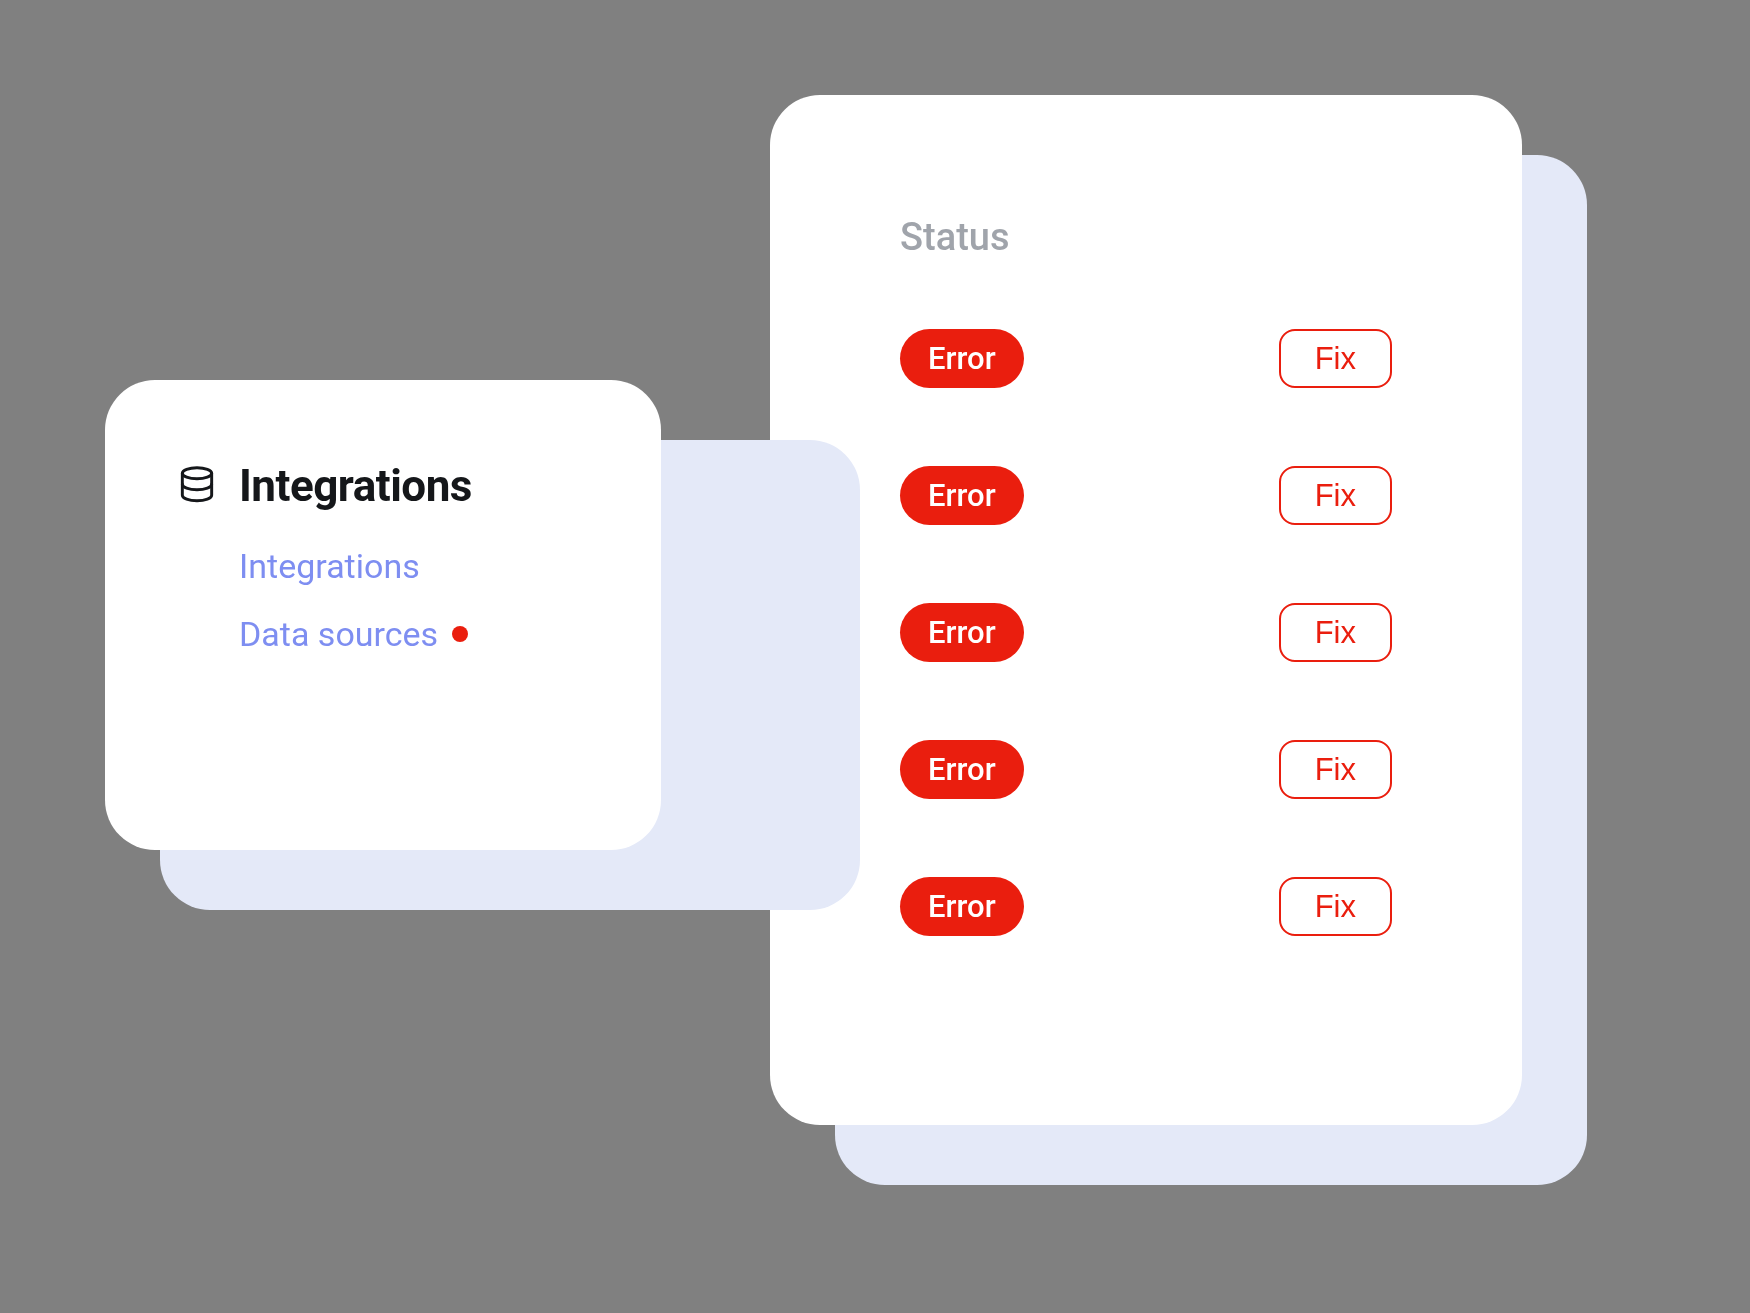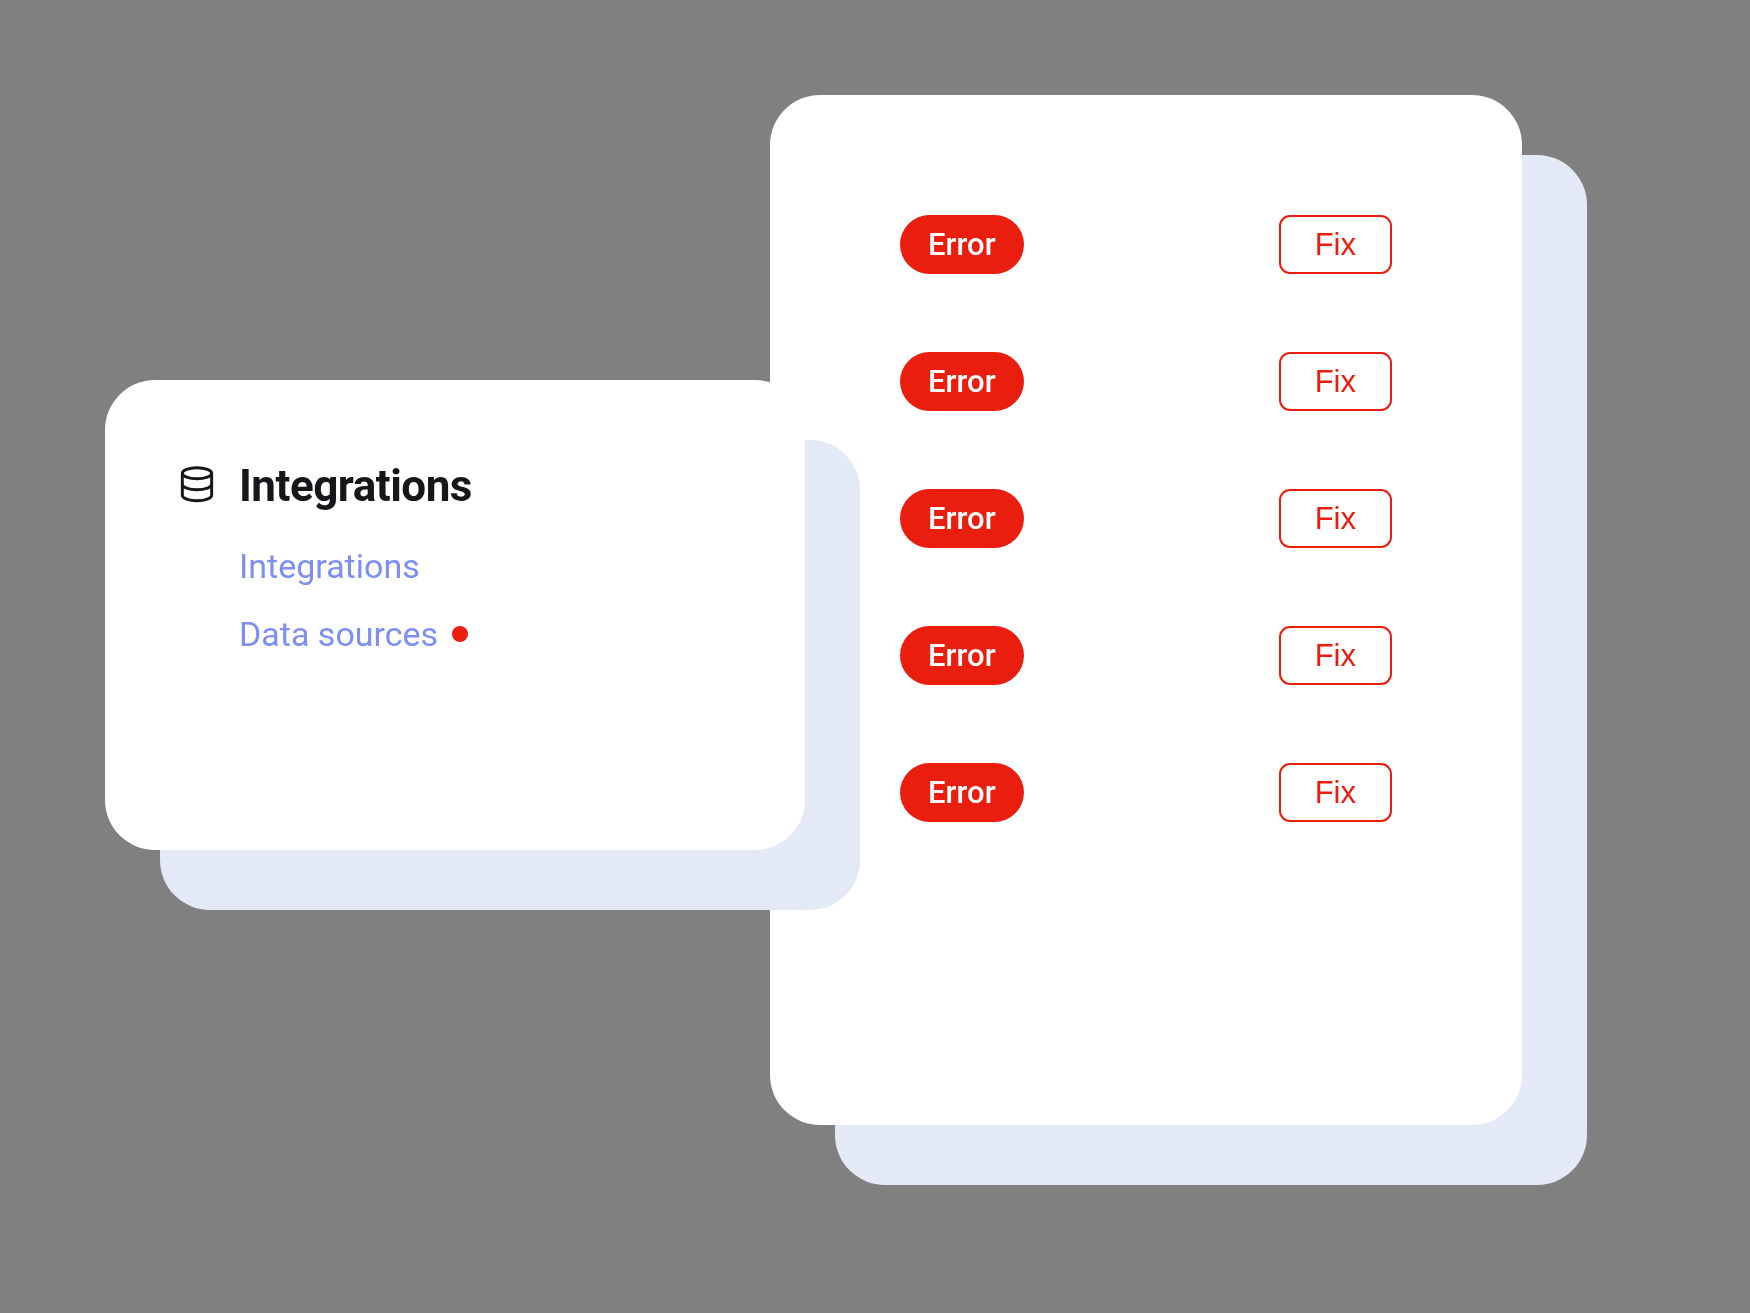--- a/index.html
+++ b/index.html
@@ -56,21 +56,21 @@
     padding: 14px 28px;
     line-height: 1;
     display: inline-flex;
     align-items: center;
     justify-content: center;
   }
   .fix-button {
     background: #FFFFFF;
     color: #EA1E0E;
     border: 2px solid #EA1E0E;
-    border-radius: 11px;
+    border-radius: 16px;
     font-size: 31px;
     font-weight: 500;
     padding: 12px 34px;
     line-height: 1;
     cursor: pointer;
     display: inline-flex;
     align-items: center;
     justify-content: center;
   }
 
@@ -81,21 +81,21 @@
     top: 440px;
     width: 700px;
     height: 470px;
     background: #E4E9F8;
     border-radius: 50px;
   }
   .integ-card {
     position: absolute;
     left: 105px;
     top: 380px;
-    width: 700px;
+    width: 556px;
     height: 470px;
     background: #FFFFFF;
     border-radius: 50px;
     padding: 80px 70px 0 70px;
   }
   .integ-title-row {
     display: flex;
     align-items: center;
     gap: 20px;
     margin-bottom: 34px;
@@ -134,20 +134,21 @@
     border-radius: 50%;
     background: #EA1E0E;
     display: inline-block;
   }
 </style>
 </head>
 <body>
 
 <div class="status-shadow"></div>
 <div class="status-card">
+  <div class="status-heading">Status</div>
   <div class="status-rows">
     <div class="status-row">
       <span class="error-pill">Error</span>
       <button class="fix-button">Fix</button>
     </div>
     <div class="status-row">
       <span class="error-pill">Error</span>
       <button class="fix-button">Fix</button>
     </div>
     <div class="status-row">

